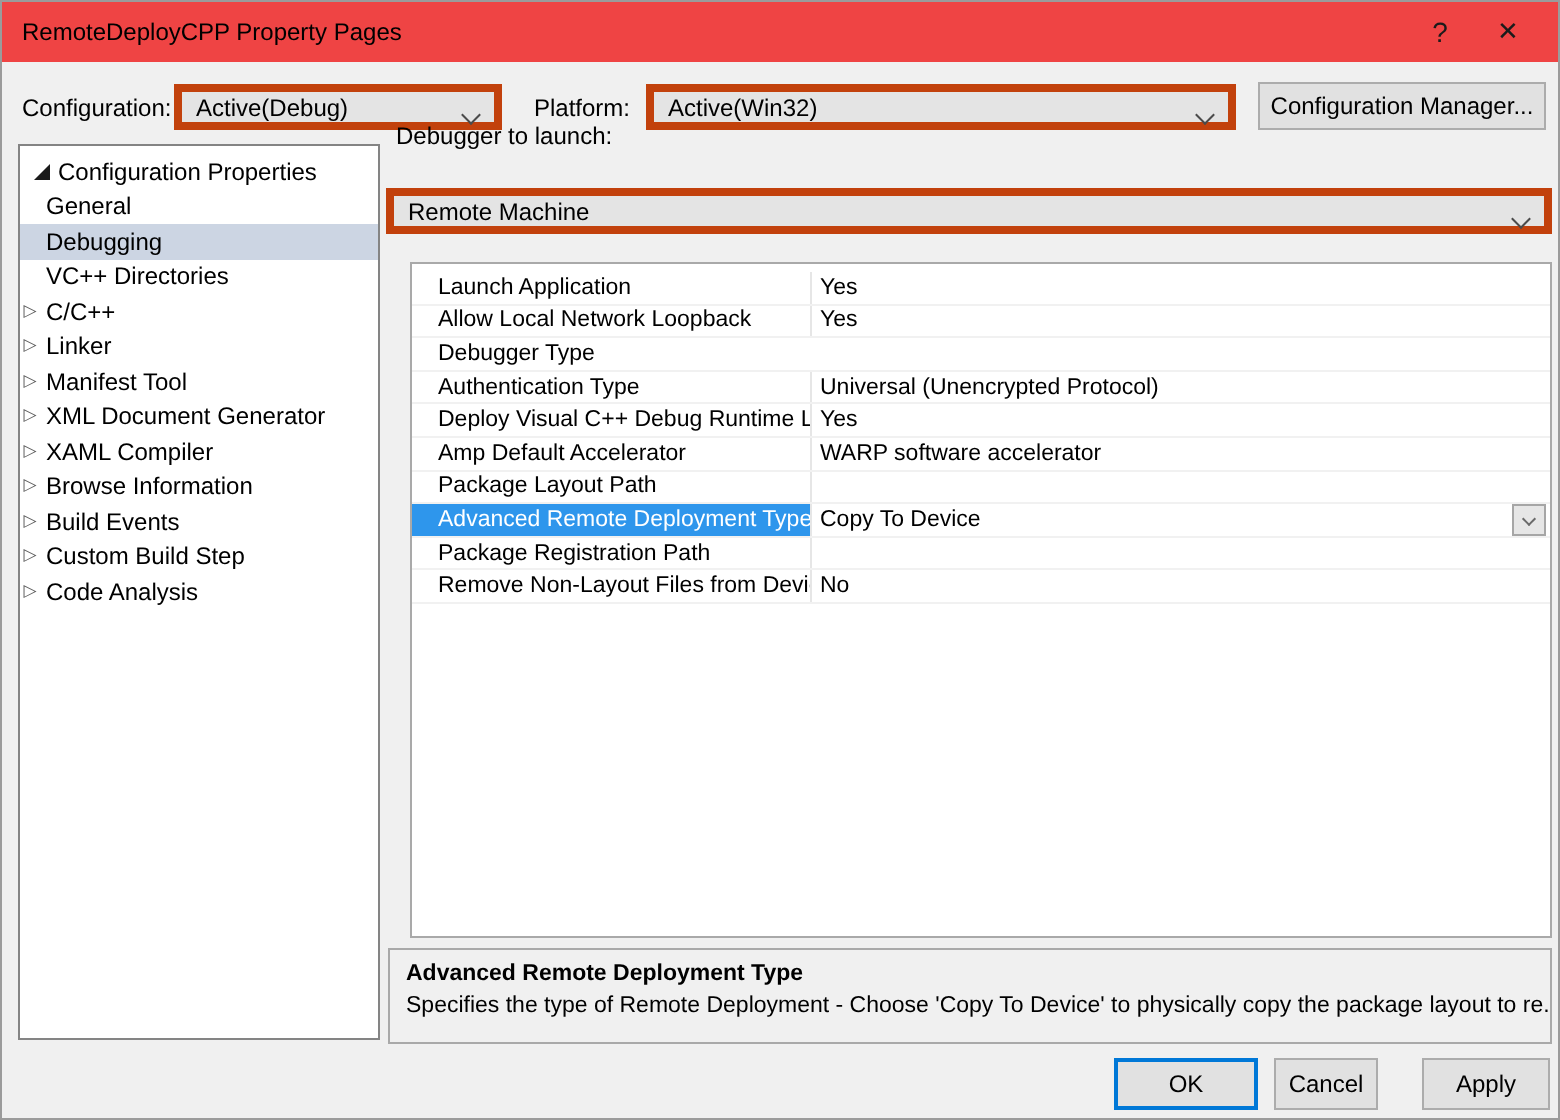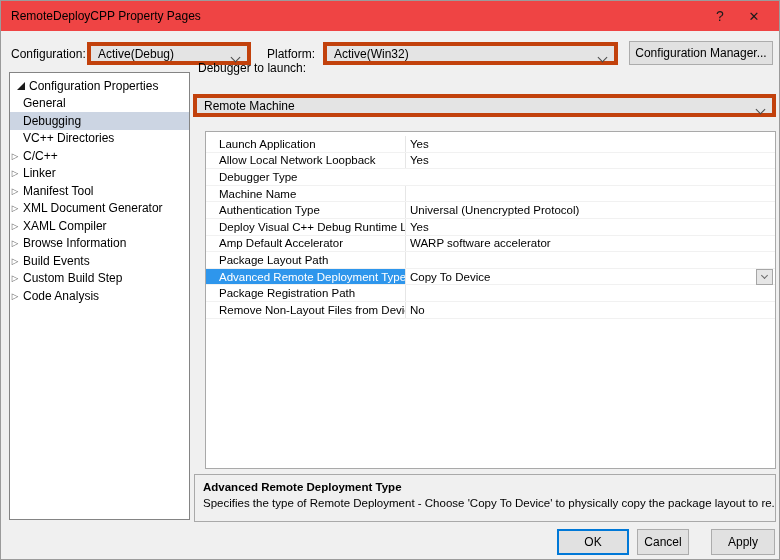--- a/index.html
+++ b/index.html
@@ -206,24 +206,20 @@
         <div class="grid-cell-value">Yes</div>
       </div>
       <div class="grid-row">
         <div class="grid-cell-name">Allow Local Network Loopback</div>
         <div class="grid-cell-value">Yes</div>
       </div>
       <div class="grid-row">
         <div class="grid-cell-name">Debugger Type</div>
       </div>
       <div class="grid-row">
-        <div class="grid-cell-name">Machine Name</div>
-        <div class="grid-cell-value"></div>
-      </div>
-      <div class="grid-row">
         <div class="grid-cell-name">Authentication Type</div>
         <div class="grid-cell-value">Universal (Unencrypted Protocol)</div>
       </div>
       <div class="grid-row">
         <div class="grid-cell-name">Deploy Visual C++ Debug Runtime Librari</div>
         <div class="grid-cell-value">Yes</div>
       </div>
       <div class="grid-row">
         <div class="grid-cell-name">Amp Default Accelerator</div>
         <div class="grid-cell-value">WARP software accelerator</div>

